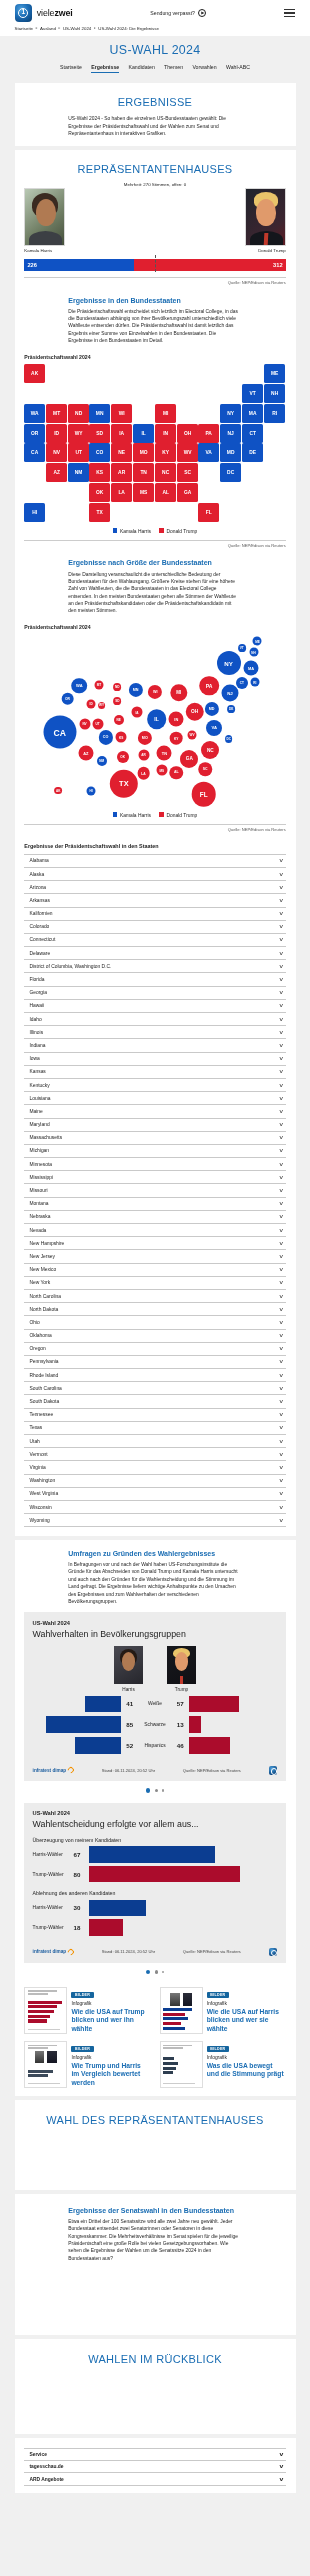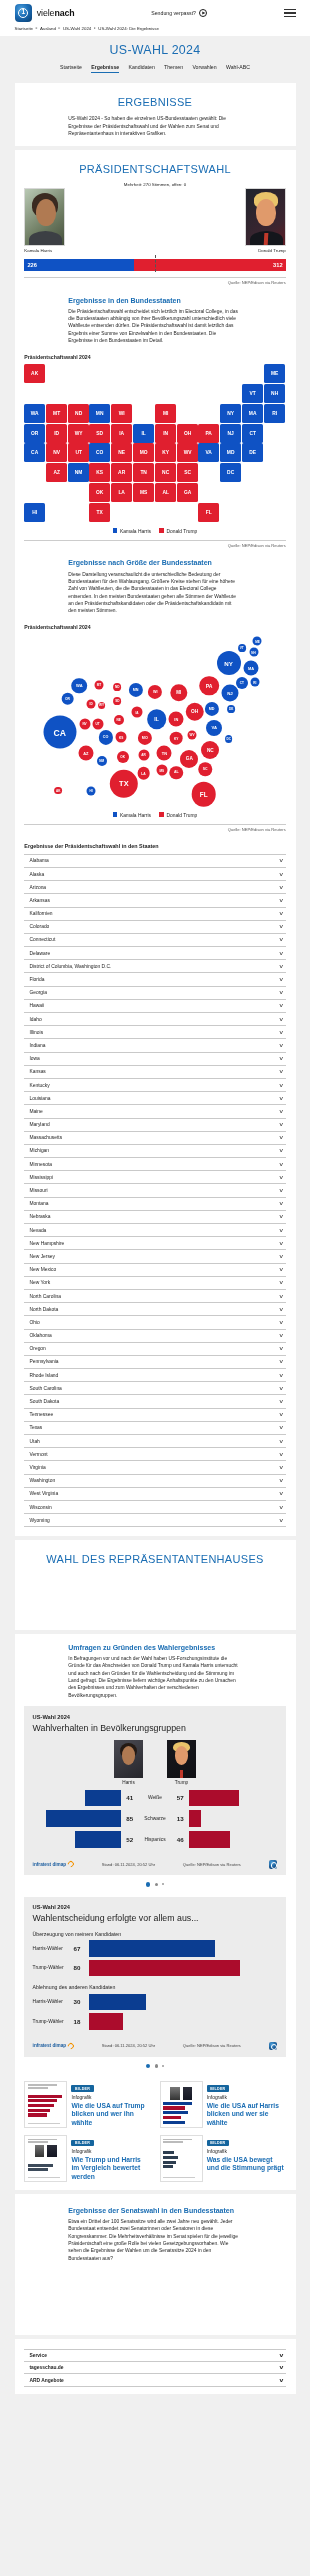--- a/index.html
+++ b/index.html
@@ -143,21 +143,21 @@
 <body>
 
 <div class="page">
 
   <div class="topbar">
     <div class="brand">
       <div class="applogo">
           <div class="ring"></div>
           <div class="one">1</div>
         </div>
-      <div class="wordmark"><span>viele</span><b>nach</b></div>
+      <div class="wordmark"><span>viele</span><b>zwei</b></div>
     </div>
     <div class="sendung">
       <span>Sendung verpasst?</span>
       <span class="play">▶</span>
     </div>
     <div class="burger">
         <i></i>
         <i></i>
         <i></i>
       </div>
@@ -183,21 +183,21 @@
         <div class="tab">Wahl-ABC</div>
       </div>
   </div>
 
   <div class="card">
     <div class="sect-title">ERGEBNISSE</div>
     <p class="body-text narrow">US-Wahl 2024 - So haben die einzelnen US-Bundesstaaten gewählt: Die Ergebnisse der Präsidentschaftswahl und der Wahlen zum Senat und Repräsentantenhaus in interaktiven Grafiken.</p>
   </div>
 
   <div class="card">
-    <div class="sect-title">PRÄSIDENTSCHAFTSWAHL</div>
+    <div class="sect-title">REPRÄSENTANTENHAUSES</div>
     <div class="maj-note">Mehrheit: 270 Stimmen, offen: 0</div>
 
     <div class="cands">
       <div class="cand">
         <div class="photo harris">
             <div class="hair"></div>
             <div class="head"></div>
             <div class="torso"></div>
           </div>
         <div class="cand-name">Kamala Harris</div>
@@ -557,25 +557,20 @@
           <span class="chev">v</span>
         </div>
         <div class="acc-row">
           <span>Wyoming</span>
           <span class="chev">v</span>
         </div>
       </div>
   </div>
 
   <div class="card">
-    <div class="sect-title">WAHL DES REPRÄSENTANTENHAUSES</div>
-    <div class="blank" style="height:49px"></div>
-  </div>
-
-  <div class="card">
     <div class="narrow" style="margin-top:3.1px">
       <h3>Umfragen zu Gründen des Wahlergebnisses</h3>
       <p class="body-text">In Befragungen vor und nach der Wahl haben US-Forschungsinstitute die Gründe für das Abschneiden von Donald Trump und Kamala Harris untersucht und auch nach den Gründen für die Wahlentscheidung und die Stimmung im Land gefragt. Die Ergebnisse liefern wichtige Anhaltspunkte zu den Ursachen des Ergebnisses und zum Wahlverhalten der verschiedenen Bevölkerungsgruppen.</p>
     </div>
 
     <div class="graycard">
       <div class="gc-kicker">US-Wahl 2024</div>
       <div class="gc-title">Wahlverhalten in Bevölkerungsgruppen</div>
       <div class="gc-photos">
         <div class="gc-photo-wrap">
@@ -757,29 +752,38 @@
               <i style="width: 35%; background: rgb(46, 62, 80);"></i>
               <i style="width: 28%; background: rgb(46, 62, 80);"></i>
             </div>
             <div class="foot"></div>
           </div>
           <div class="tease-txt"><span class="badge">BILDER</span><div class="kicker">Infografik</div><div class="tease-title">Was die USA bewegt und die Stimmung prägt</div></div>
         </div>
       </div>
   </div>
 
+  <div class="card">
+    <div class="sect-title">WAHL DES REPRÄSENTANTENHAUSES</div>
+    <div class="blank" style="height:49px"></div>
+  </div>
+
 
   <div class="card">
     <div class="narrow" style="margin-top:5.2px">
       <h3>Ergebnisse der Senatswahl in den Bundesstaaten</h3>
       <p class="body-text">Etwa ein Drittel der 100 Senatssitze wird alle zwei Jahre neu gewählt. Jeder Bundesstaat entsendet zwei Senatorinnen oder Senatoren in diese Kongresskammer. Die Mehrheitsverhältnisse im Senat spielen für die jeweilige Präsidentschaft eine große Rolle bei vielen Gesetzgebungsvorhaben. Wie sehen die Ergebnisse der Wahlen um die Senatssitze 2024 in den Bundesstaaten aus?</p>
     </div>
     <div class="blank" style="height:65px"></div>
   </div>
 
+  <div class="card">
+    <div class="sect-title">WAHLEN IM RÜCKBLICK</div>
+    <div class="blank" style="height:54px"></div>
+  </div>
 
   <div class="footcard">
     <div class="acc" id="footAcc">
         <div class="acc-row">
           <span>Service</span>
           <span class="chev">v</span>
         </div>
         <div class="acc-row">
           <span>tagesschau.de</span>
           <span class="chev">v</span>

